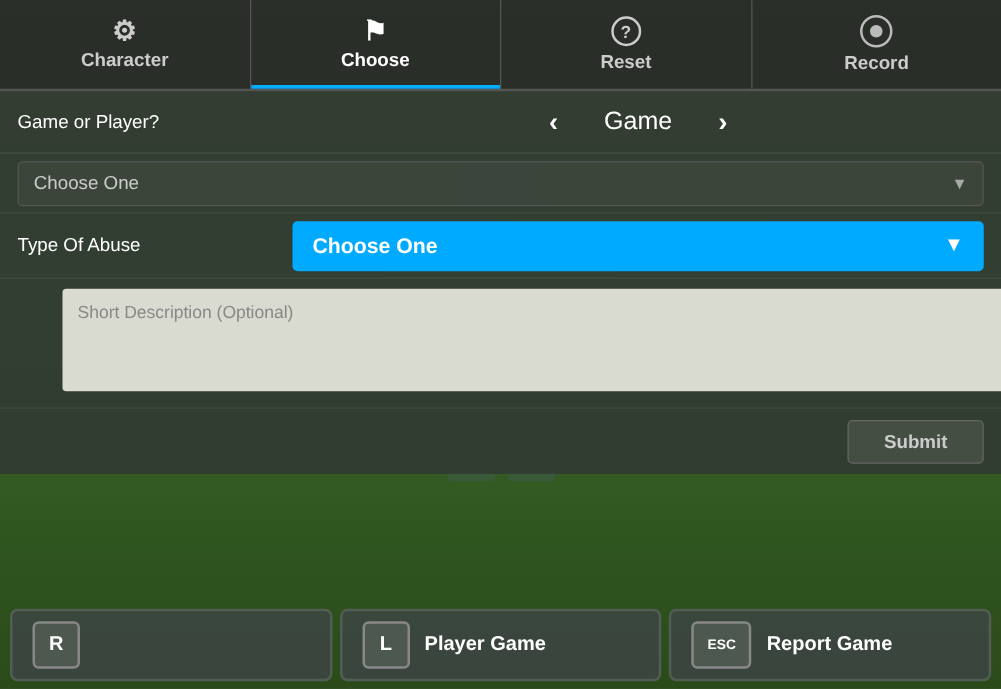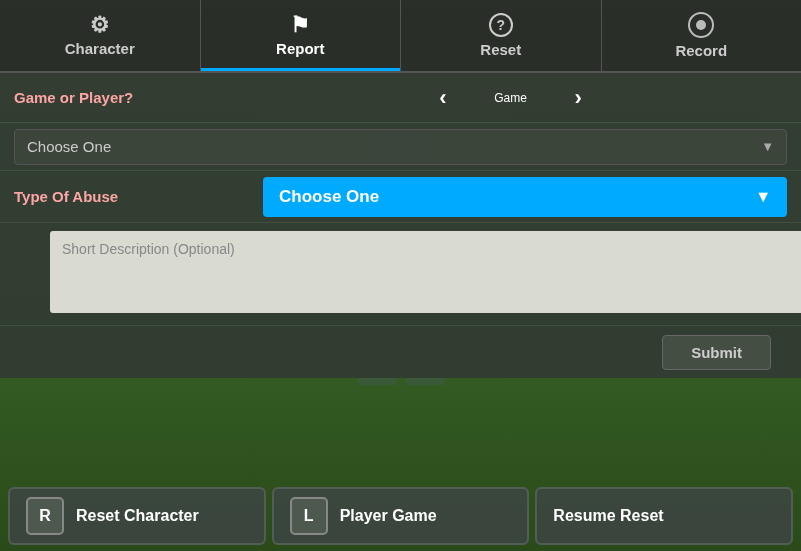--- a/index.html
+++ b/index.html
@@ -85,22 +85,22 @@
     
     .row-game-player {
       display: flex;
       align-items: center;
       padding: 8px 14px;
       background: rgba(50, 60, 50, 0.85);
       border-bottom: 1px solid rgba(100,120,100,0.4);
       height: 50px;
     }
     .row-label {
-      color: #fca5a5;
-      font-weight: 700;
+      color: #ffffff;
+      font-weight: 400;
       font-size: 15px;
       flex: 0 0 220px;
     }
     .game-selector {
       display: flex;
       align-items: center;
       flex: 1;
       justify-content: center;
       gap: 20px;
     }
@@ -109,21 +109,21 @@
       font-size: 22px;
       cursor: pointer;
       background: none;
       border: none;
       font-weight: bold;
       line-height: 1;
       padding: 0 4px;
     }
     .game-value {
       color: #fff;
-      font-size: 12px;
+      font-size: 20px;
       font-weight: 500;
       min-width: 80px;
       text-align: center;
     }
 
     
     .row-which-player {
       display: flex;
       align-items: center;
       padding: 8px 14px;
@@ -153,21 +153,20 @@
     }
 
     
     .row-abuse {
       display: flex;
       align-items: center;
       padding: 8px 14px;
       background: rgba(50, 60, 50, 0.75);
       border-bottom: 1px solid rgba(100,120,100,0.3);
       height: 52px;
-      gap: 29px;
     }
 
     .select-box-blue {
       flex: 1;
       background: #00aaff;
       border: none;
       border-radius: 4px;
       color: #fff;
       font-size: 17px;
       font-weight: 700;
@@ -201,21 +200,21 @@
       resize: none;
       font-family: Arial, sans-serif;
       margin-left: 36px;
     }
     .description-textarea::placeholder { color: #888; }
 
     
     .submit-row {
       display: flex;
       justify-content: flex-end;
-      padding: 8px 30px;
+      padding: 8px 14px;
       background: rgba(50, 60, 50, 0.7);
       height: 52px;
       align-items: center;
     }
     .submit-btn {
       background: rgba(70, 80, 70, 0.9);
       color: #ccc;
       border: 1px solid #666;
       border-radius: 4px;
       padding: 8px 28px;
@@ -291,21 +290,21 @@
   </svg>
 </div>
 
 <div class="top-nav">
   <div class="nav-item">
     <span class="nav-icon">⚙</span>
     <span>Character</span>
   </div>
   <div class="nav-item active">
     <span class="nav-icon">⚑</span>
-    <span>Report</span>
+    <span>Choose</span>
   </div>
   <div class="nav-item">
     <span class="nav-icon" style="border:2px solid #ccc;border-radius:50%;width:24px;height:24px;display:flex;align-items:center;justify-content:center;font-size:14px;font-weight:bold;">?</span>
     <span>Reset</span>
   </div>
   <div class="nav-item">
     <span class="nav-icon">
       <div class="record-wrapper" style="position:relative;width:26px;height:26px;border:2px solid #bbb;border-radius:50%;display:flex;align-items:center;justify-content:center;">
         <div class="record-inner" style="width:10px;height:10px;background:#bbb;border-radius:50%;"></div>
       </div>
@@ -347,24 +346,26 @@
   <div class="submit-row">
     <button class="submit-btn">Submit</button>
   </div>
 </div>
 
 <div class="bottom-bar">
   <div class="bottom-action">
     <div class="key-badge">
       <span>R</span>
     </div>
-    <span class="action-label">Reset Character</span>
   </div>
   <div class="bottom-action">
     <div class="key-badge">
       <span>L</span>
     </div>
     <span class="action-label">Player Game</span>
   </div>
   <div class="bottom-action">
-    <span class="action-label">Resume Reset</span>
+    <div class="key-badge" style="font-size:11px;width:48px;">
+      <span>ESC</span>
+    </div>
+    <span class="action-label">Report Game</span>
   </div>
 </div>
 
 </body></html>

